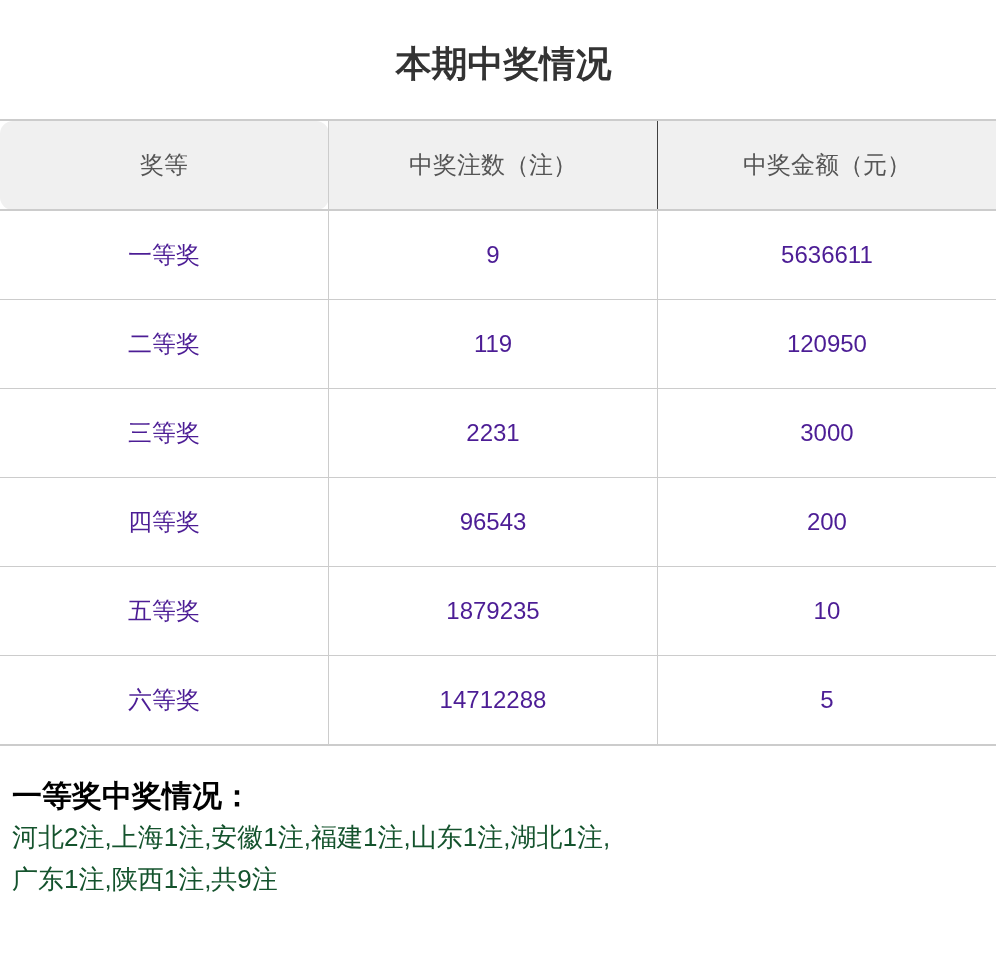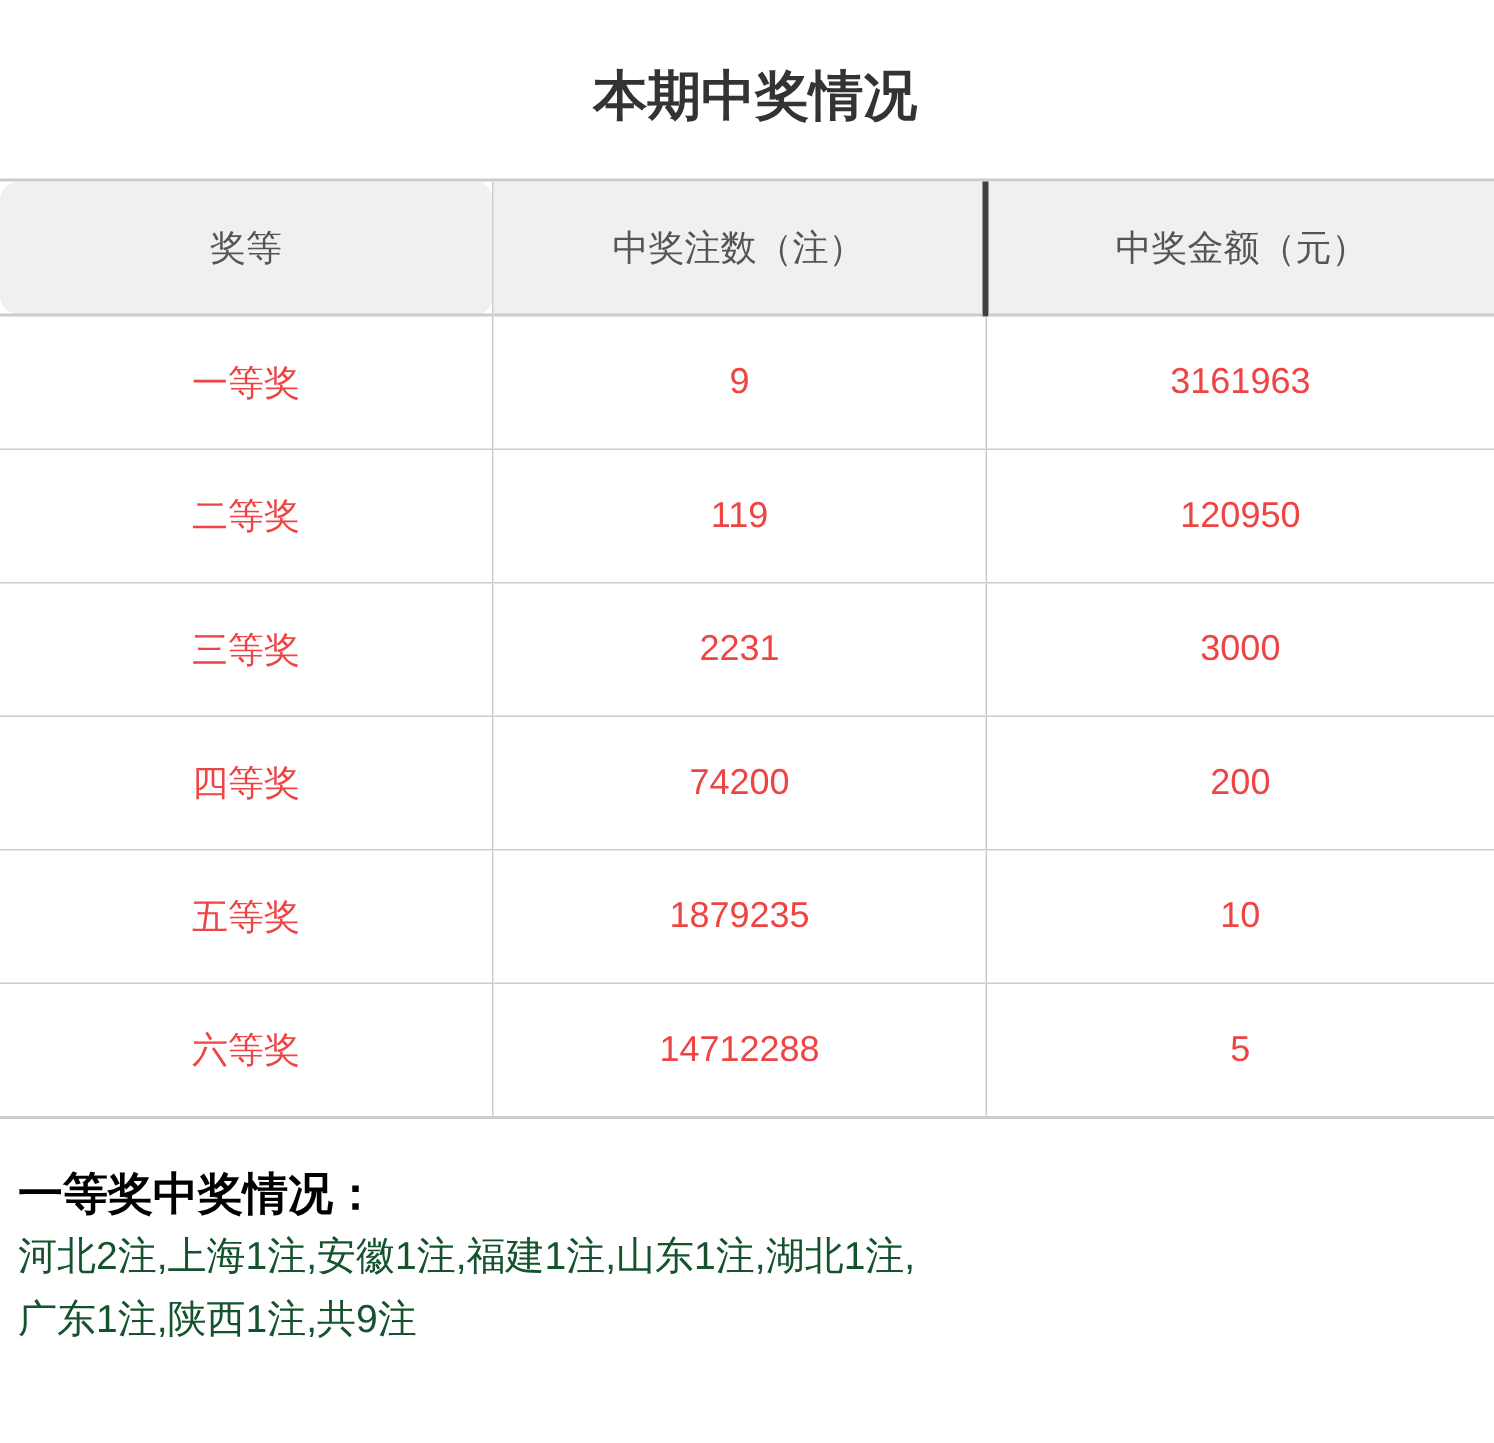--- a/index.html
+++ b/index.html
@@ -54,41 +54,41 @@
     }
 
     thead th:nth-child(1) {
       width: 33%;
       border-right: 1px solid #cccccc;
       border-radius: 13px;
     }
 
     thead th:nth-child(2) {
       width: 33%;
-      border-right: 4px solid #404040;
+      border-right: 1px solid #404040;
     }
 
     thead th:nth-child(3) {
       width: 34%;
       margin-top: 40px;
     }
 
     tbody tr {
       border-bottom: 1px solid #cccccc;
     }
 
     tbody tr:last-child {
       border-bottom: none;
     }
 
     tbody td {
       padding: 28px 20px;
       text-align: center;
       font-size: 24px;
-      color: #ef4444;
+      color: #4c1d95;
     }
 
     tbody td:nth-child(1) {
       border-right: 1px solid #cccccc;
     }
 
     tbody td:nth-child(2) {
       border-right: 1px solid #cccccc;
     }
 
@@ -121,35 +121,35 @@
         <tr>
           <th>奖等</th>
           <th>中奖注数（注）</th>
           <th>中奖金额（元）</th>
         </tr>
       </thead>
       <tbody id="prize-tbody">
       <tr>
             <td>一等奖</td>
             <td>9</td>
-            <td>3161963</td>
+            <td>5636611</td>
           </tr>
           <tr>
             <td>二等奖</td>
             <td>119</td>
             <td>120950</td>
           </tr>
           <tr>
             <td>三等奖</td>
             <td>2231</td>
             <td>3000</td>
           </tr>
           <tr>
             <td>四等奖</td>
-            <td>74200</td>
+            <td>96543</td>
             <td>200</td>
           </tr>
           <tr>
             <td>五等奖</td>
             <td>1879235</td>
             <td>10</td>
           </tr>
           <tr>
             <td>六等奖</td>
             <td>14712288</td>

